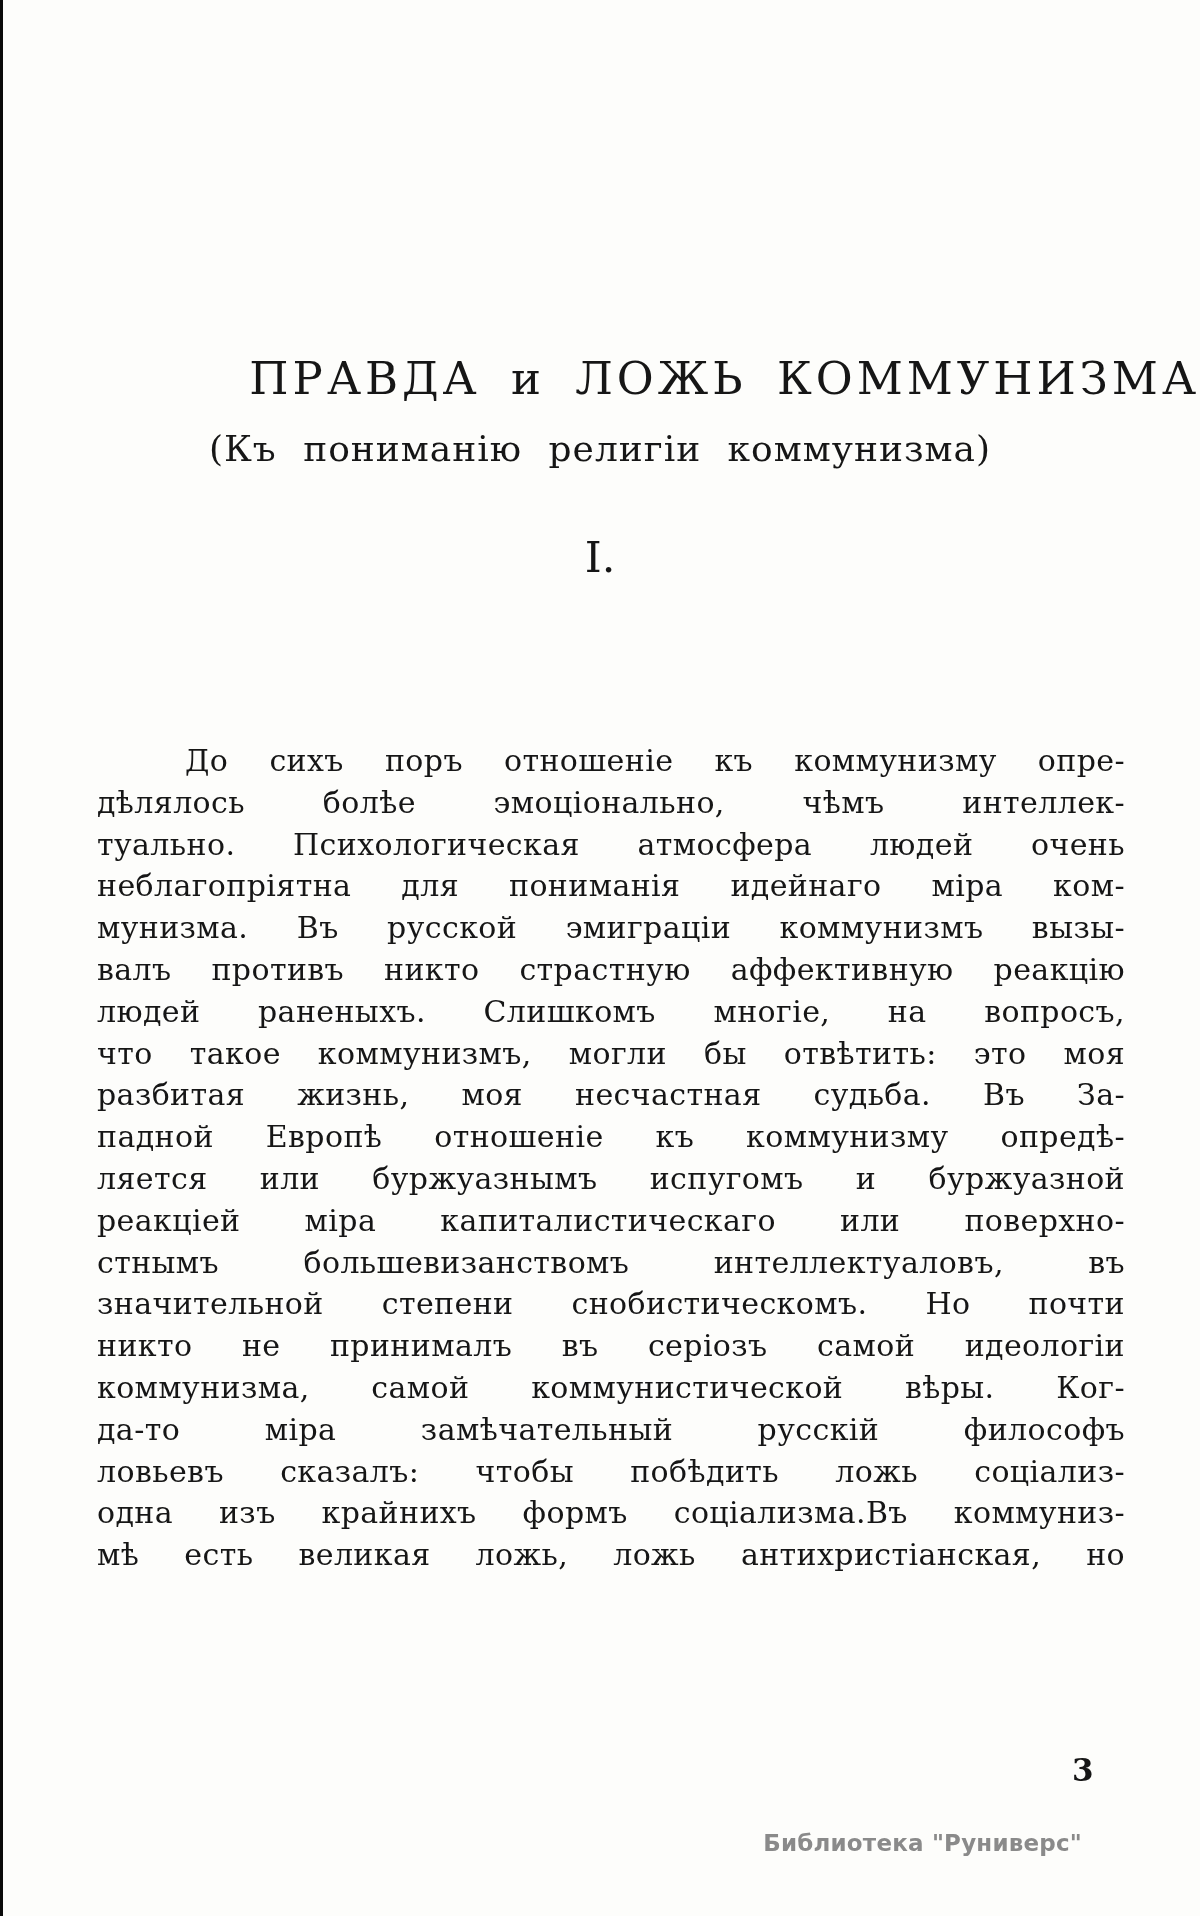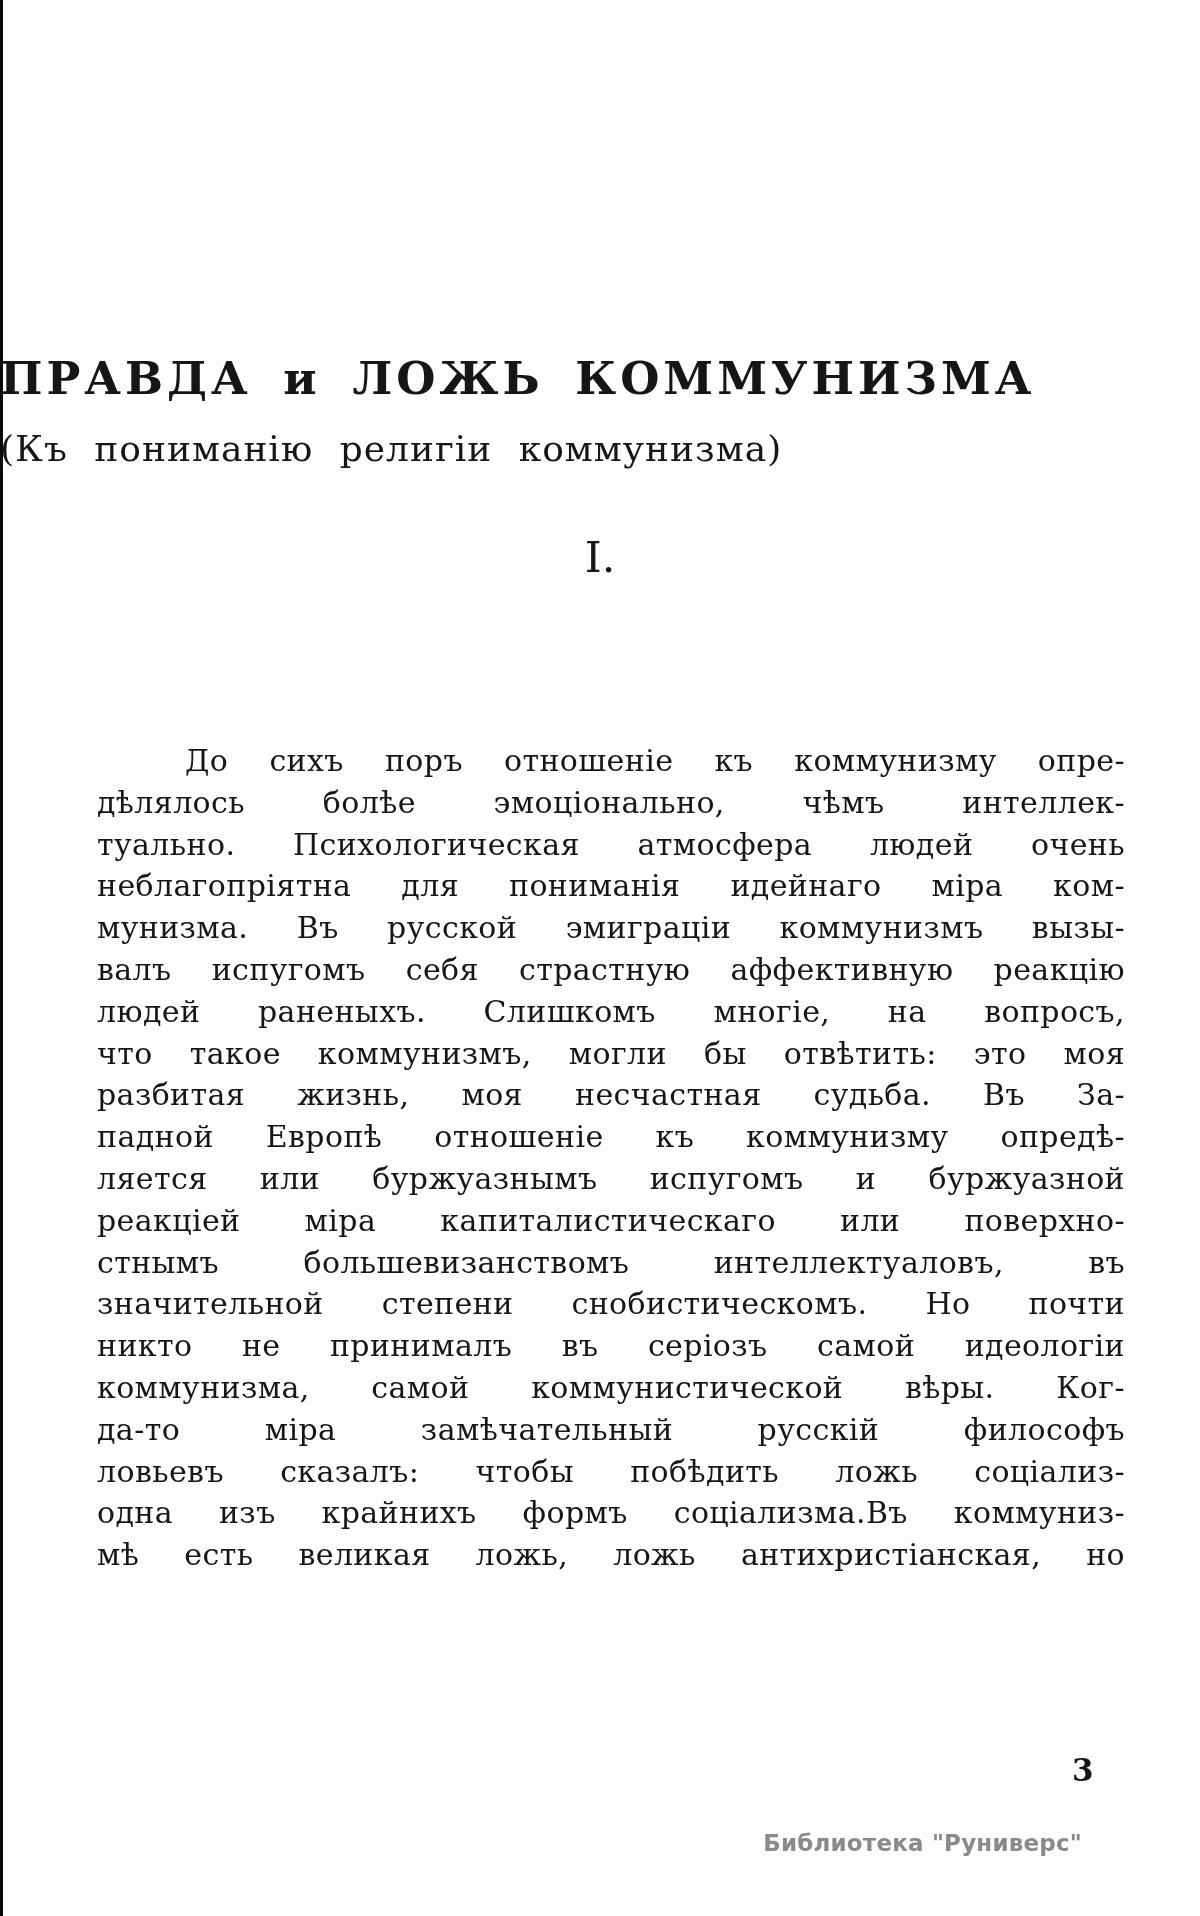--- a/index.html
+++ b/index.html
@@ -16,31 +16,32 @@
   .scan-edge {
     position: absolute;
     left: 0; top: 0;
     width: 3px; height: 100%;
     background: #0a0a0a;
   }
   .title {
     position: absolute;
     top: 352px; left: 0;
     width: 100%;
-    text-align: left;
+    text-align: right;
     font-size: 45px;
-    font-weight: bold;
+    font-weight: normal;
     letter-spacing: 4px;
     word-spacing: 12px;
     white-space: nowrap;
   }
   .subtitle {
     position: absolute;
     top: 428px; left: 0;
     width: 100%;
+    text-align: center;
     font-size: 36px;
     font-weight: normal;
     letter-spacing: 1px;
     word-spacing: 14px;
     white-space: nowrap;
     margin: 0;
   }
   .numeral {
     position: absolute;
     top: 532px; left: 0;
@@ -93,21 +94,21 @@
   <div class="title">ПРАВДА и ЛОЖЬ КОММУНИЗМА</div>
   <h2 class="subtitle">(Къ пониманію религіи коммунизма)</h2>
   <div class="numeral">I.</div>
 
   <div class="bodytext">
     <div class="line first">До сихъ поръ отношеніе къ коммунизму опре-</div>
     <div class="line">дѣлялось болѣе эмоціонально, чѣмъ интеллек-</div>
     <div class="line">туально. Психологическая атмосфера людей очень</div>
     <div class="line">неблагопріятна для пониманія идейнаго міра ком-</div>
     <div class="line">мунизма. Въ русской эмиграціи коммунизмъ вызы-</div>
-    <div class="line">валъ испугомъ себя страстную аффективную реакцію</div>
+    <div class="line">валъ противъ никто страстную аффективную реакцію</div>
     <div class="line">людей раненыхъ. Слишкомъ многіе, на вопросъ,</div>
     <div class="line">что такое коммунизмъ, могли бы отвѣтить: это моя</div>
     <div class="line">разбитая жизнь, моя несчастная судьба. Въ За-</div>
     <div class="line">падной Европѣ отношеніе къ коммунизму опредѣ-</div>
     <div class="line">ляется или буржуазнымъ испугомъ и буржуазной</div>
     <div class="line">реакціей міра капиталистическаго или поверхно-</div>
     <div class="line">стнымъ большевизанствомъ интеллектуаловъ, въ</div>
     <div class="line">значительной степени снобистическомъ. Но почти</div>
     <div class="line">никто не принималъ въ серіозъ самой идеологіи</div>
     <div class="line">коммунизма, самой коммунистической вѣры. Ког-</div>

